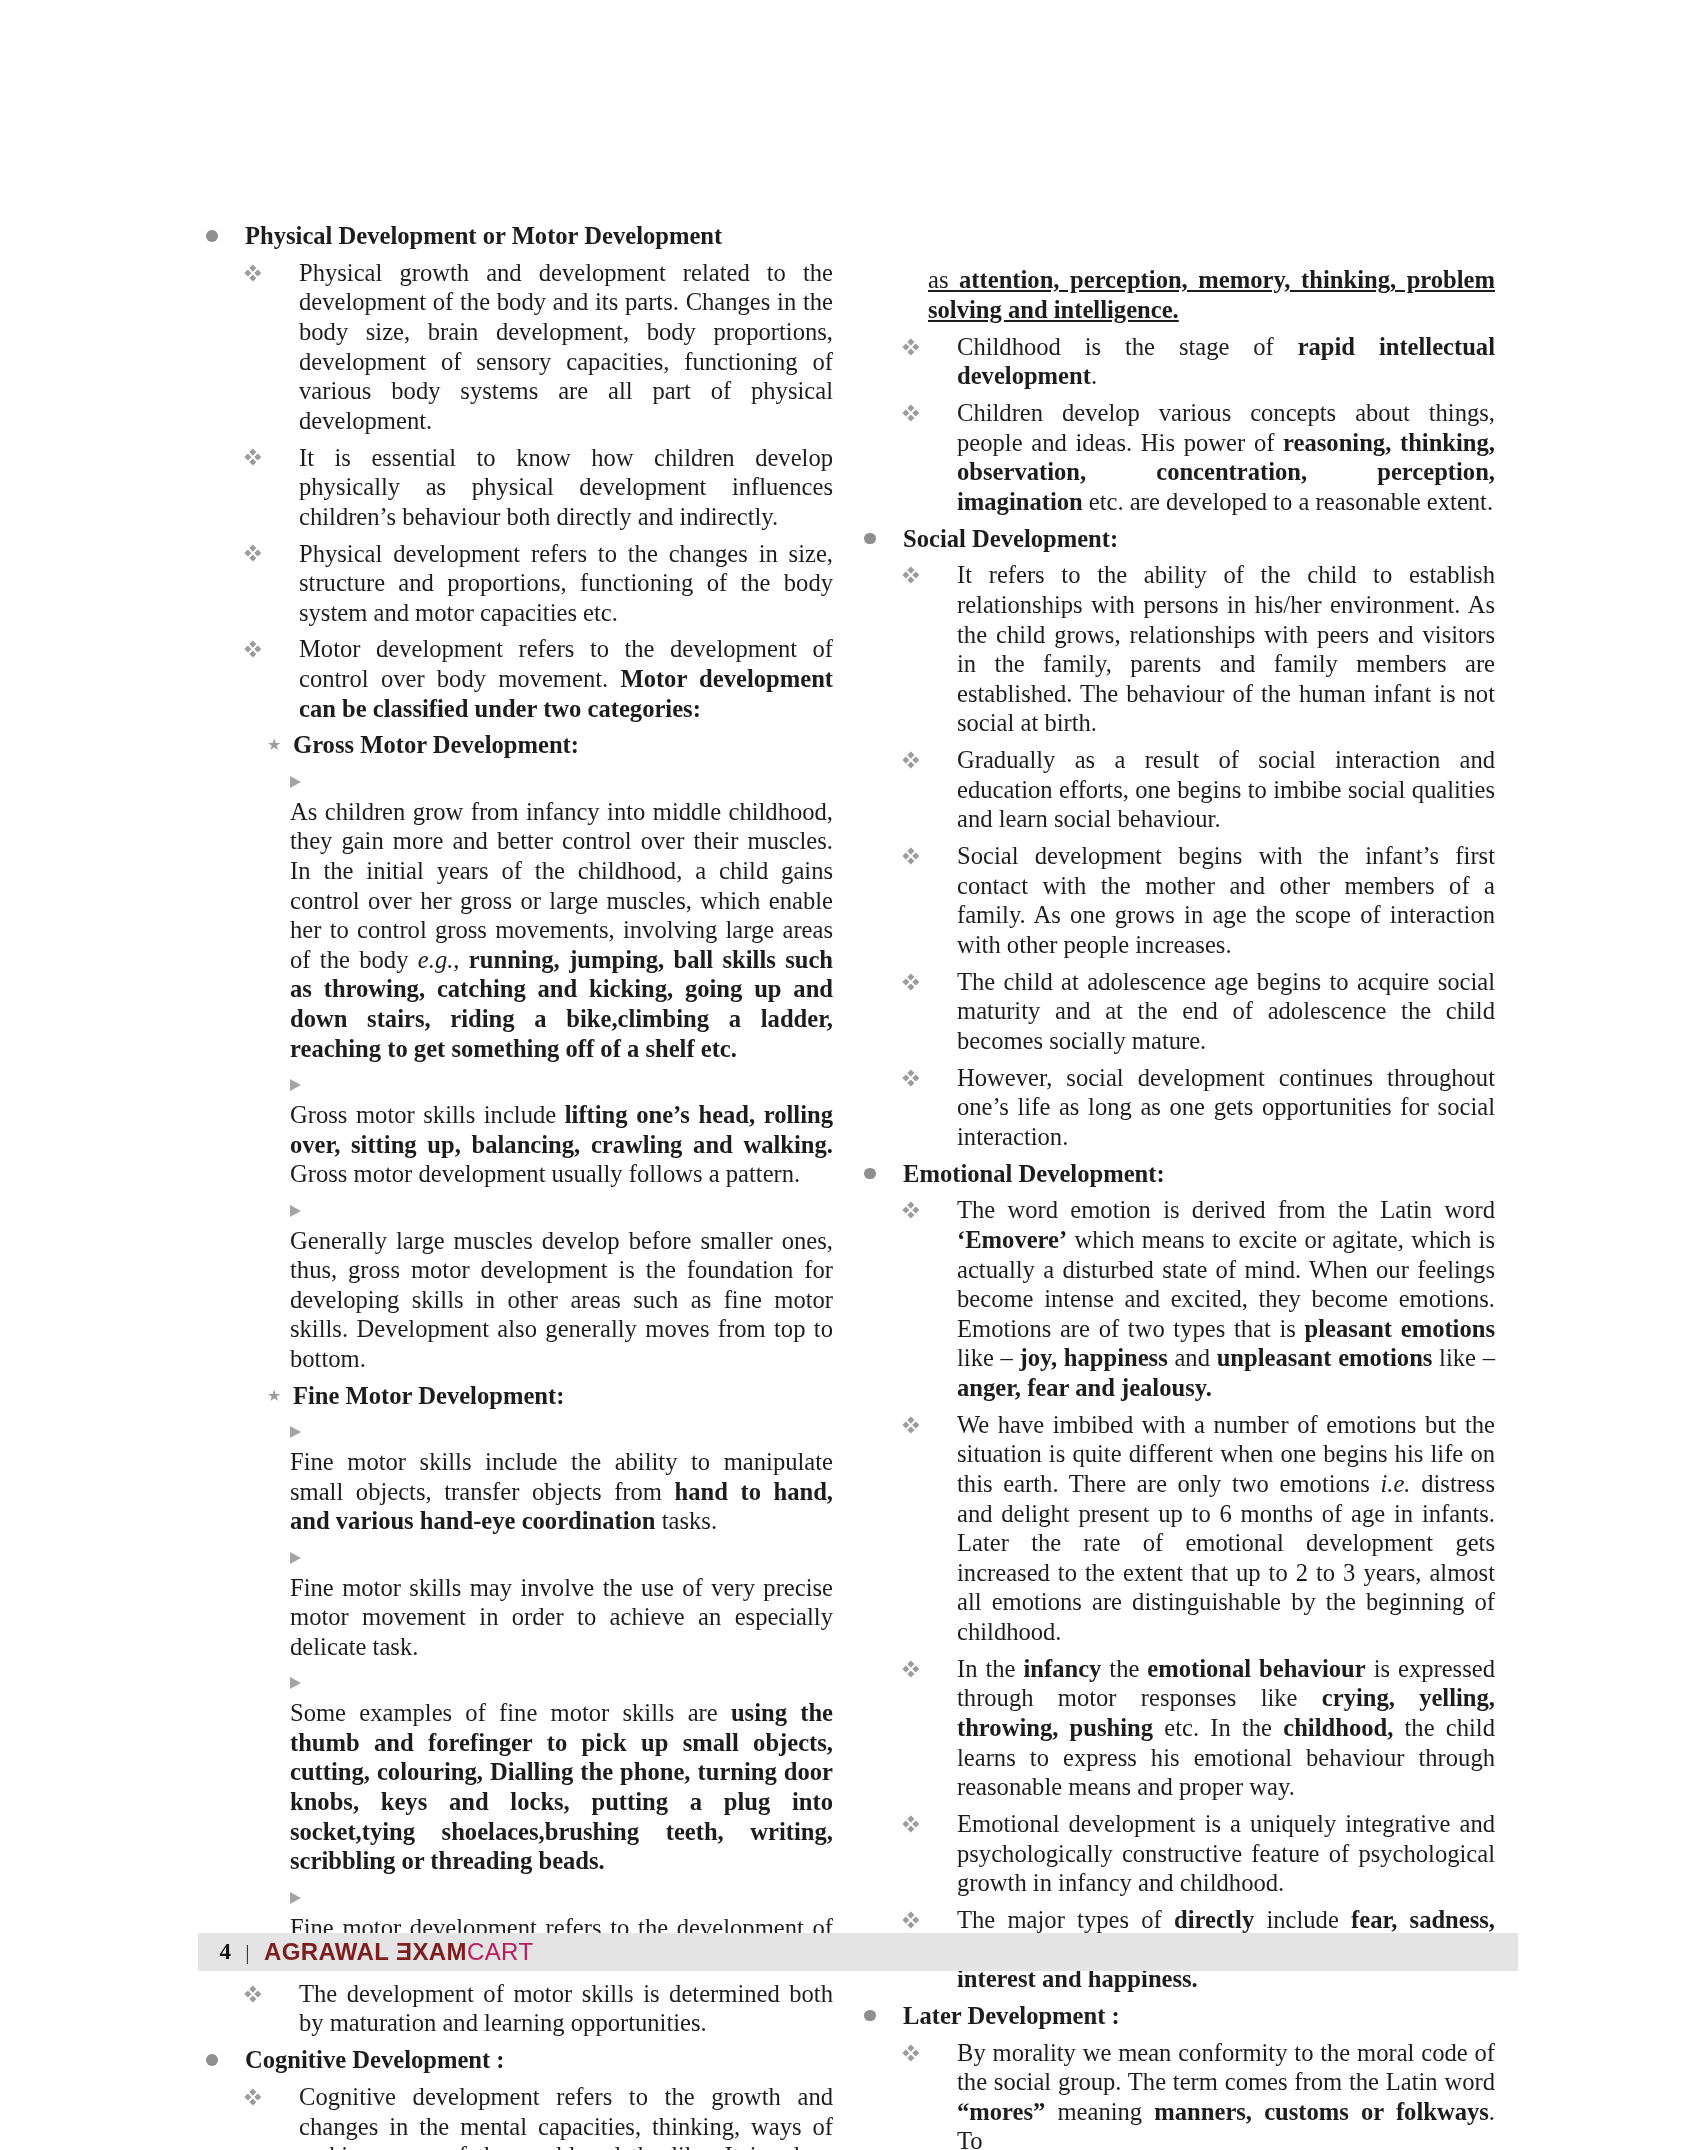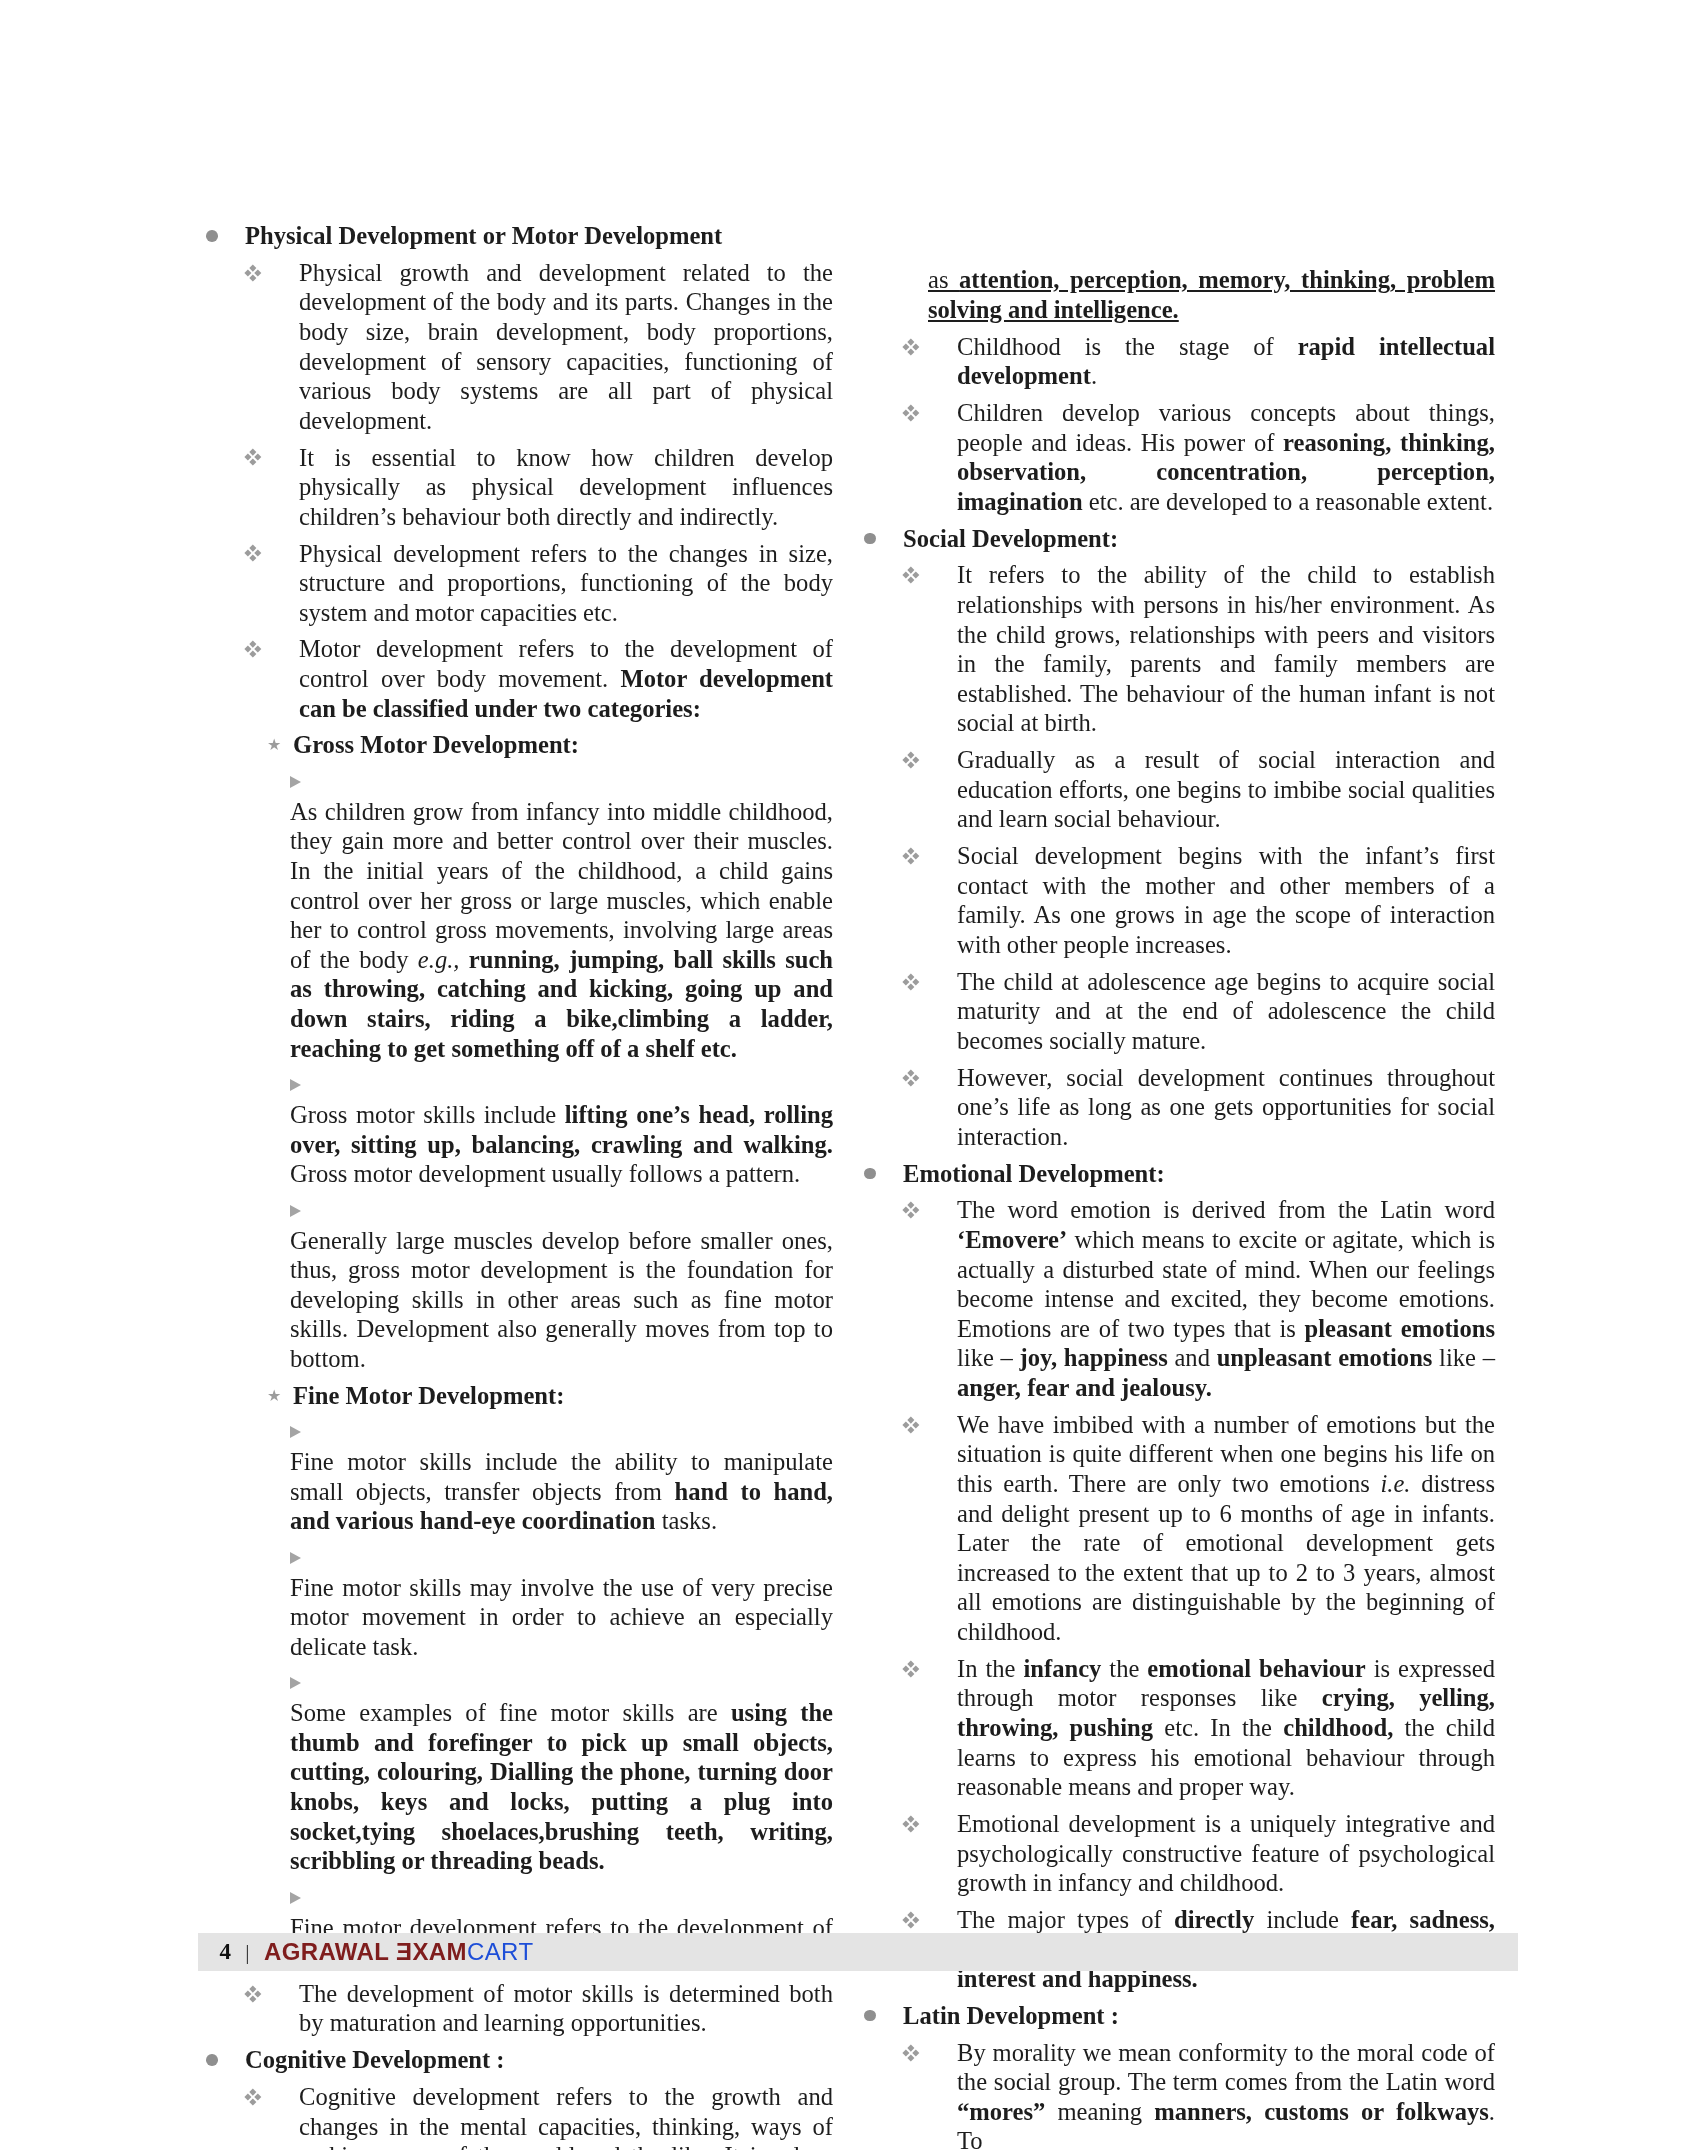--- a/index.html
+++ b/index.html
@@ -36,21 +36,21 @@
   .tri{width:0;height:0;border-left:11.6px solid #a4a4a4;border-top:6.3px solid transparent;border-bottom:6.3px solid transparent;display:block;}
   
   .footer-bar{
     position:absolute;left:198px;top:1933px;width:1320px;height:38px;background:#e4e4e4;
     display:flex;align-items:center;padding-left:21.5px;box-sizing:border-box;
   }
   .pg{font-family:"Liberation Serif",serif;font-weight:bold;font-size:23px;color:#111;}
   .sep{margin:0 14.3px;font-size:21.5px;color:#333;}
   .brand{font-family:"Liberation Sans","DejaVu Sans",sans-serif;font-size:24px;letter-spacing:0.4px;white-space:nowrap;}
   .brand-b{font-weight:bold;color:#7f1d1d;}
-  .brand-l{font-weight:normal;color:#1d4ed8;}
+  .brand-l{font-weight:normal;color:#be185d;}
 </style>
 </head>
 <body>
 
 <div class="columns">
   <div class="col left">
       <div class="blk blk-heading">
         <span class="marker">
           <i class="disc-dot"></i>
         </span>
@@ -328,21 +328,21 @@
             <u></u>
             <u></u>
           </i>
         </span>
         <div class="txt"><span>The major types of </span><span class="b">directly</span><span> include </span><span class="b">fear, sadness, anger, surprise, excitement, guilt, shame, disgust, interest and happiness.</span></div>
       </div>
       <div class="blk blk-heading">
         <span class="marker">
           <i class="disc-dot"></i>
         </span>
-        <div class="txt"><span class="b">Latin Development :</span></div>
+        <div class="txt"><span class="b">Later Development :</span></div>
       </div>
       <div class="blk blk-diamond">
         <span class="marker">
           <i class="dia">
             <u></u>
             <u></u>
             <u></u>
             <u></u>
           </i>
         </span>

